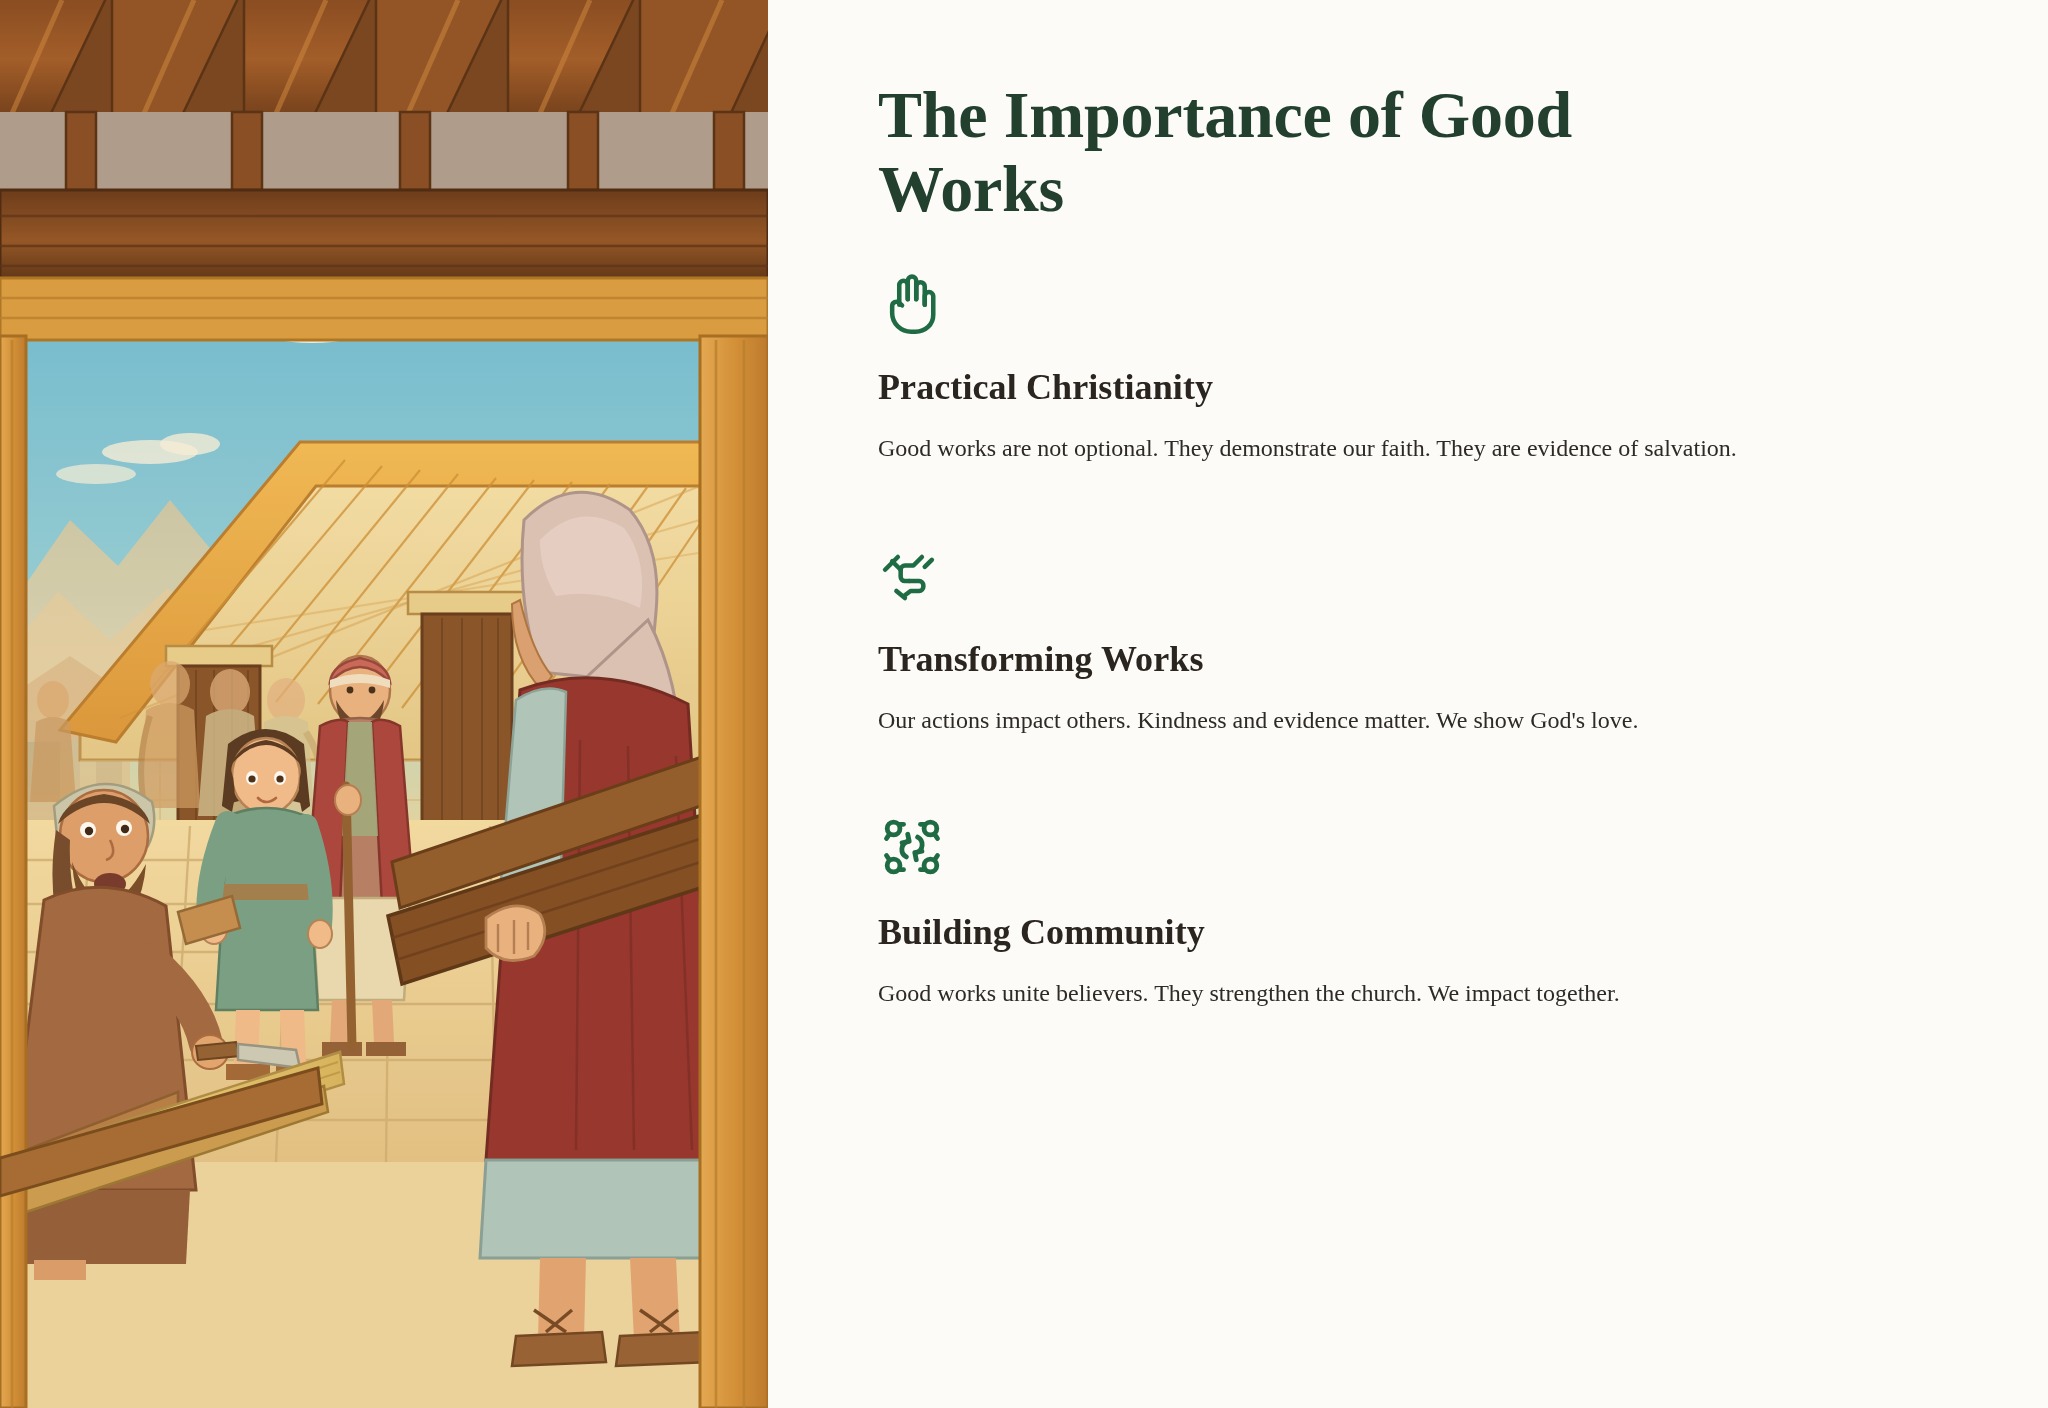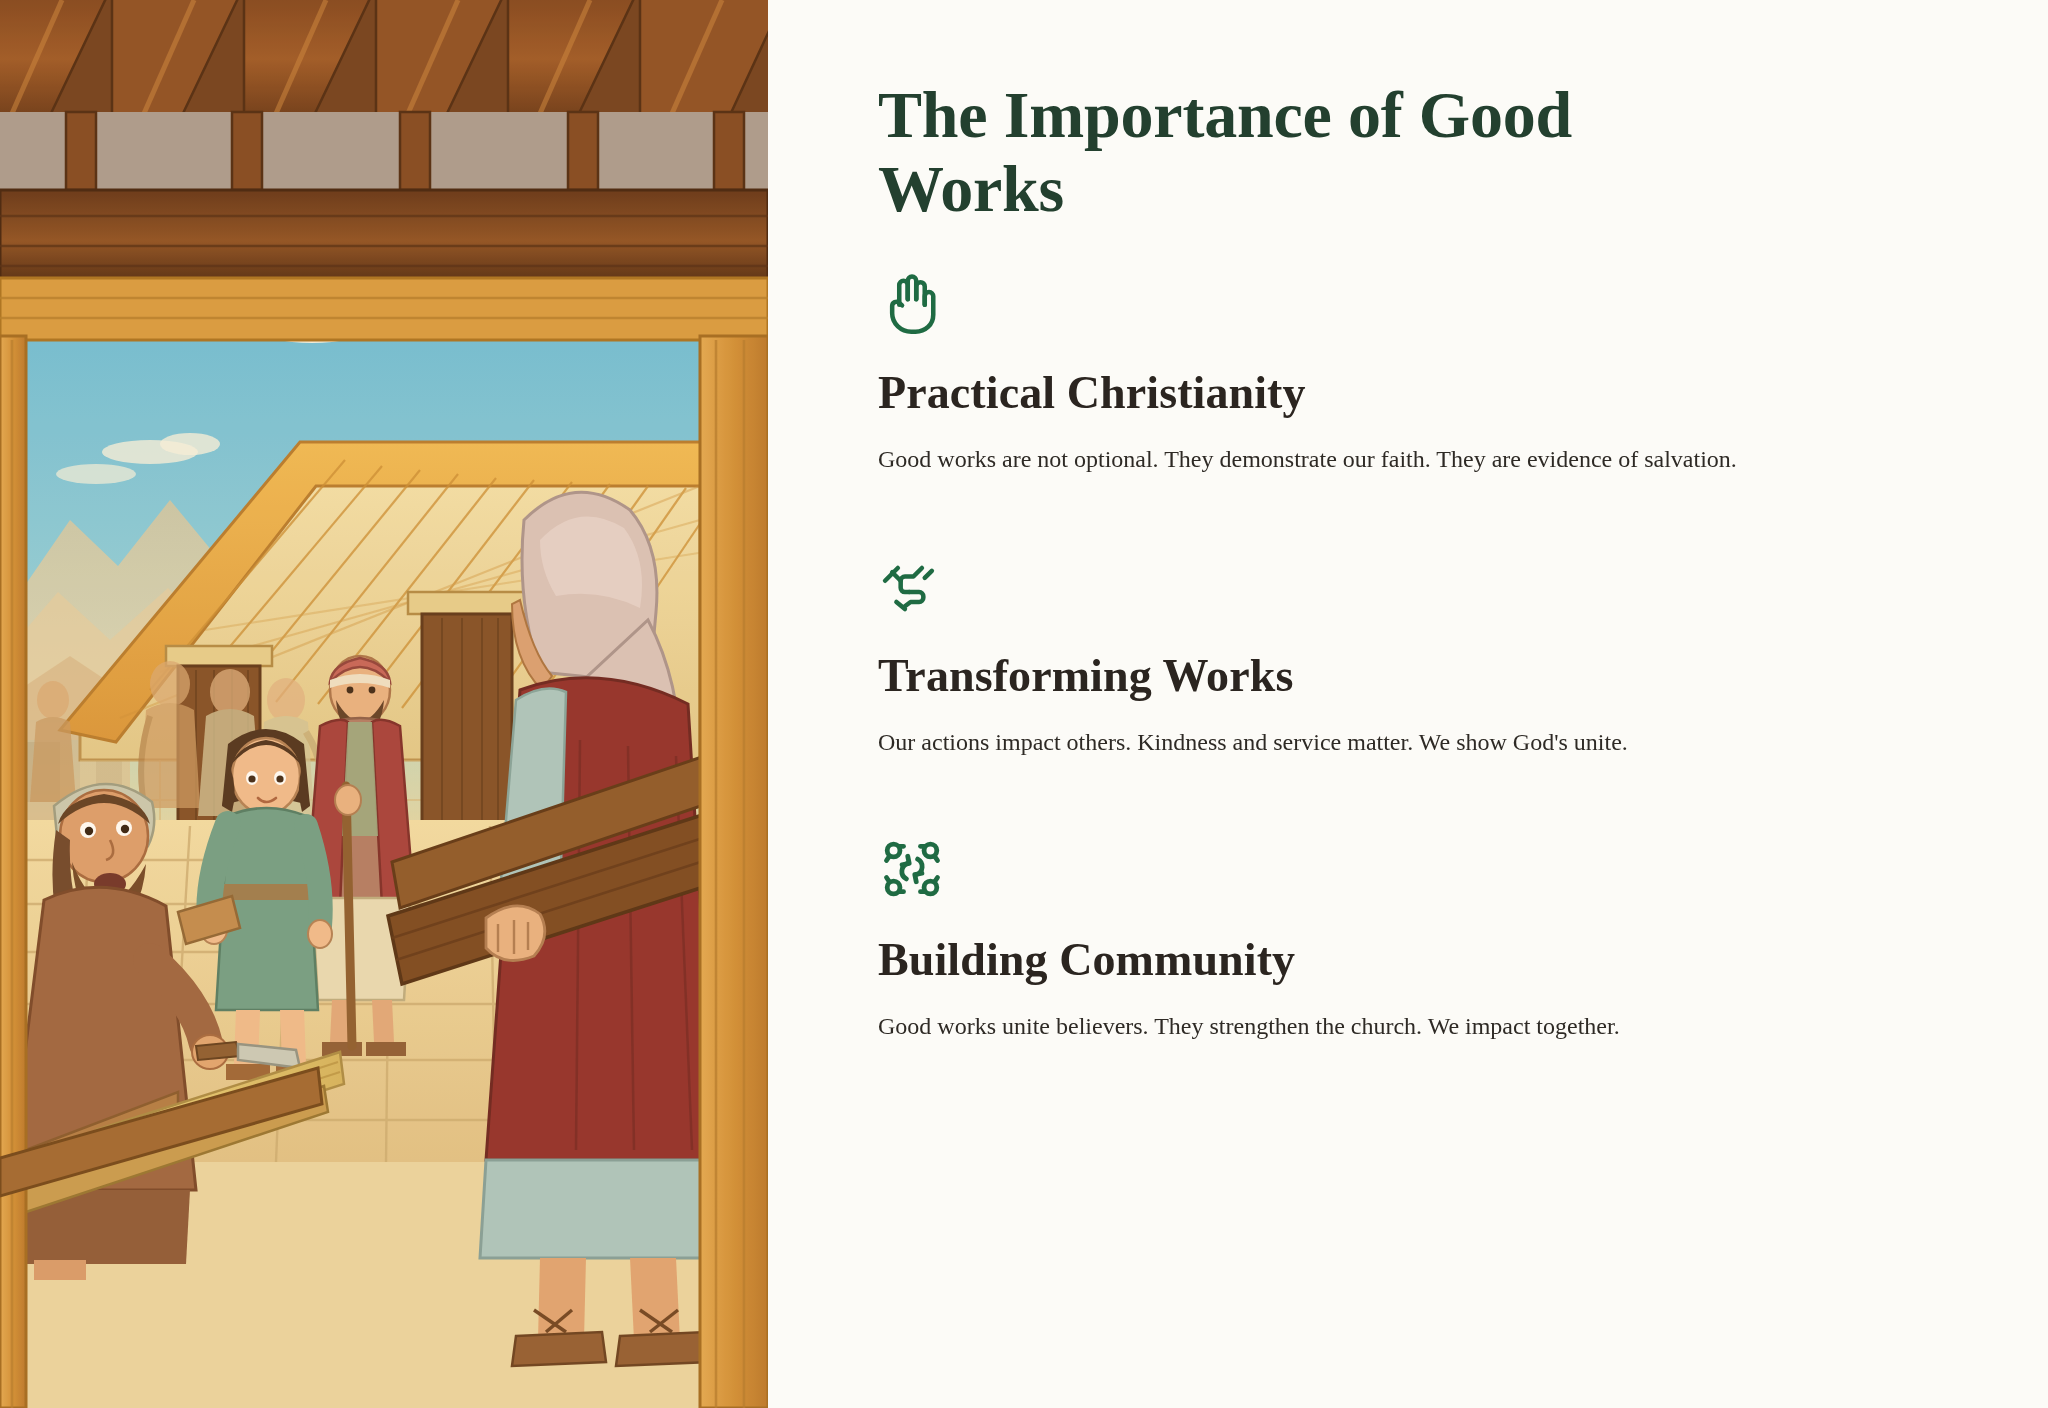--- a/index.html
+++ b/index.html
@@ -55,21 +55,21 @@
 
   .sec-icon{
     width:68px;height:68px;
     display:block;
     margin-bottom:30px;
   }
   .sec-icon svg{display:block;width:68px;height:68px;}
 
   .sec-heading{
     font-family:"Liberation Serif", serif;
-    font-size:46px;
+    font-size:36px;
     font-weight:700;
     color:#2B2520;
     margin:0 0 22px 0;
     letter-spacing:0.1px;
   }
   .sec-body{
     font-family:"Liberation Serif", serif;
     font-size:24px;
     line-height:1.52;
     color:#2E2A25;
@@ -506,21 +506,21 @@
           <svg viewBox="0 0 48 48" fill="none" stroke="#1F6B43" stroke-width="3.2" stroke-linecap="round" stroke-linejoin="round">
             <path d="M31 12 L25 18 H19 a3 3 0 0 0-3 3 v5 a3 3 0 0 0 3 3 h3"></path>
             <path d="M22 29 h7 a3 3 0 0 1 3 3 v1 a3 3 0 0 1-3 3 h-6 l-4 3"></path>
             <path d="M16 21 L10 15"></path>
             <path d="M14 12 L5 21"></path>
             <path d="M38 14 L33 19"></path>
             <path d="M19 41 L13 36"></path>
           </svg>
         </span>
         <h2 class="sec-heading">Transforming Works</h2>
-        <p class="sec-body">Our actions impact others. Kindness and service matter. We show God's unite.</p>
+        <p class="sec-body">Our actions impact others. Kindness and evidence matter. We show God's love.</p>
       </div>
 
       <div class="section">
         <span class="sec-icon">
           <svg viewBox="0 0 48 48" fill="none" stroke="#1F6B43" stroke-width="3.4" stroke-linecap="round" stroke-linejoin="round">
             <circle cx="11" cy="11" r="4.5"></circle>
             <path d="M15 8 h3"></path>
               <path d="M8 15 l-2 3"></path>
             <circle cx="37" cy="11" r="4.5"></circle>
             <path d="M33 8 h-3"></path>

